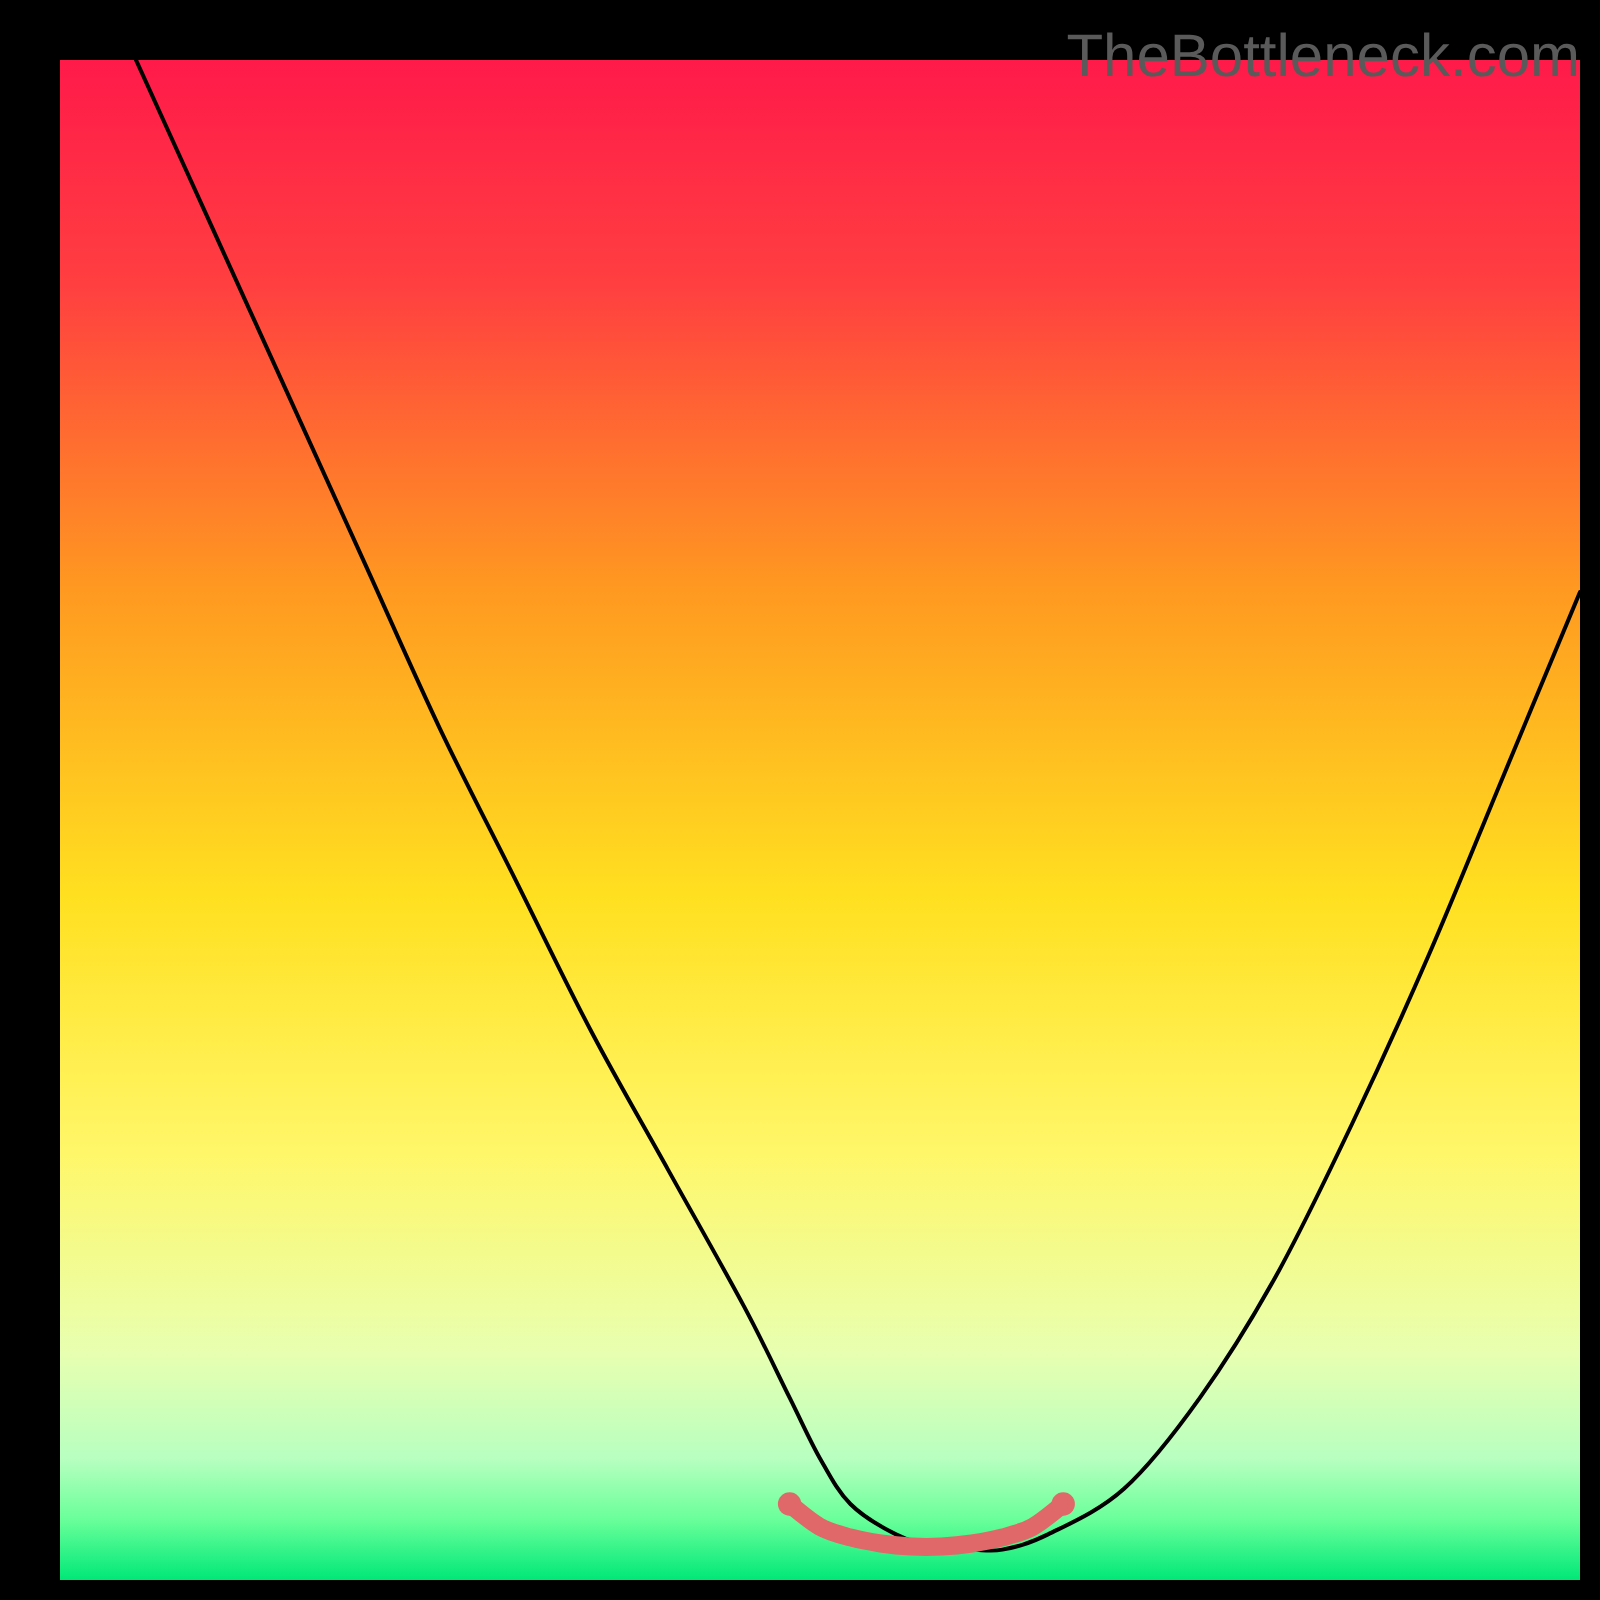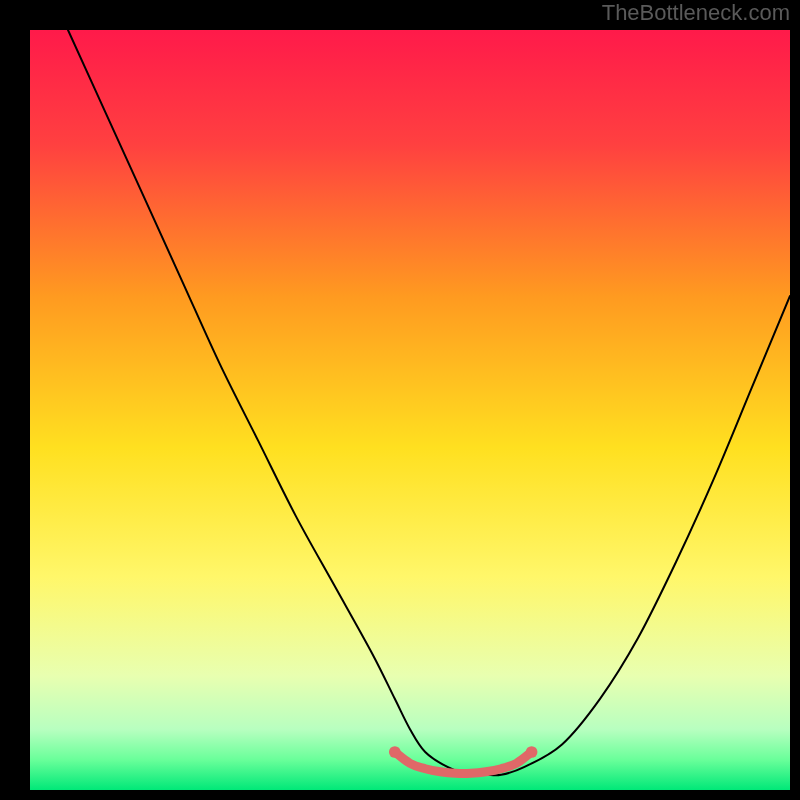--- a/index.html
+++ b/index.html
@@ -6,24 +6,24 @@
     margin: 0;
     padding: 0;
     width: 800px;
     height: 800px;
     background: #000;
     position: relative;
     font-family: Arial, sans-serif;
   }
   .watermark {
     position: absolute;
-    top: 0;
+    top: 12px;
     right: 10px;
     color: #5a5a5a;
-    font-size: 22px;
+    font-size: 30px;
     font-weight: 500;
     z-index: 10;
     text-align: right;
   }
   .plot-area {
     position: absolute;
     left: 30px;
     top: 30px;
     width: 760px;
     height: 760px;

